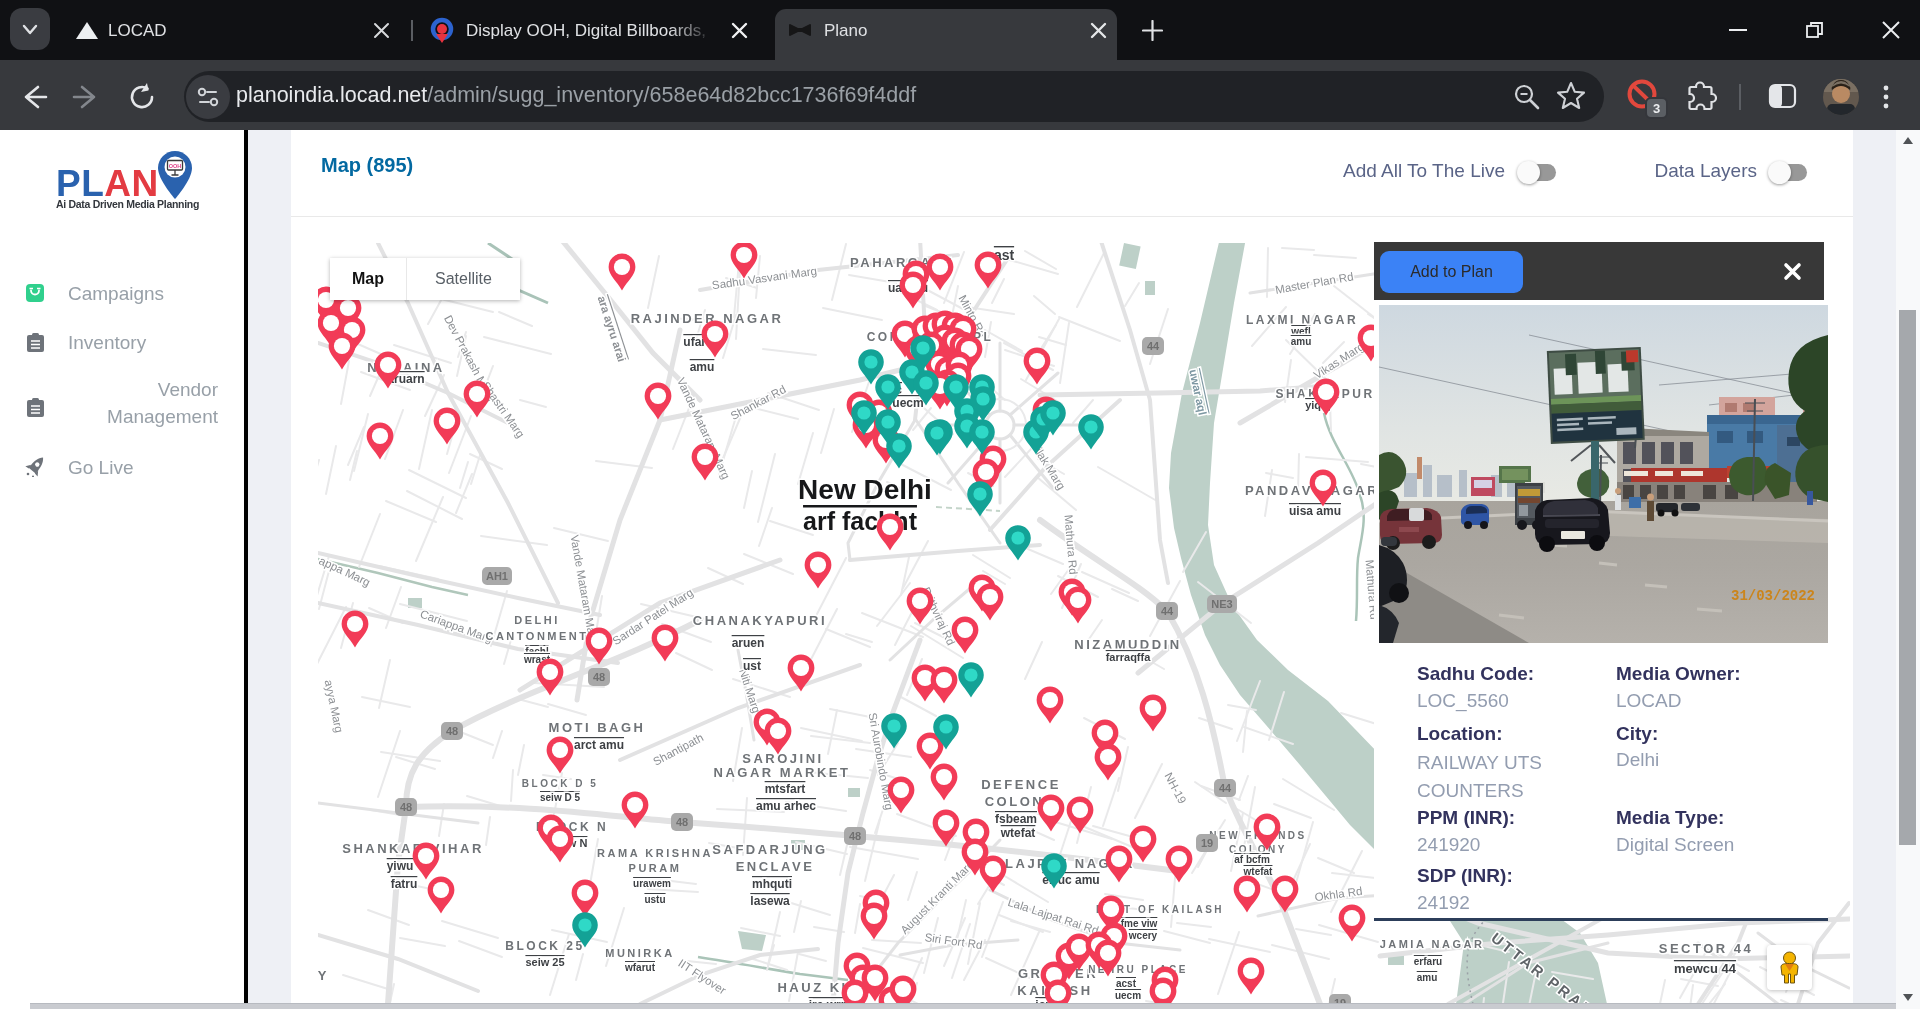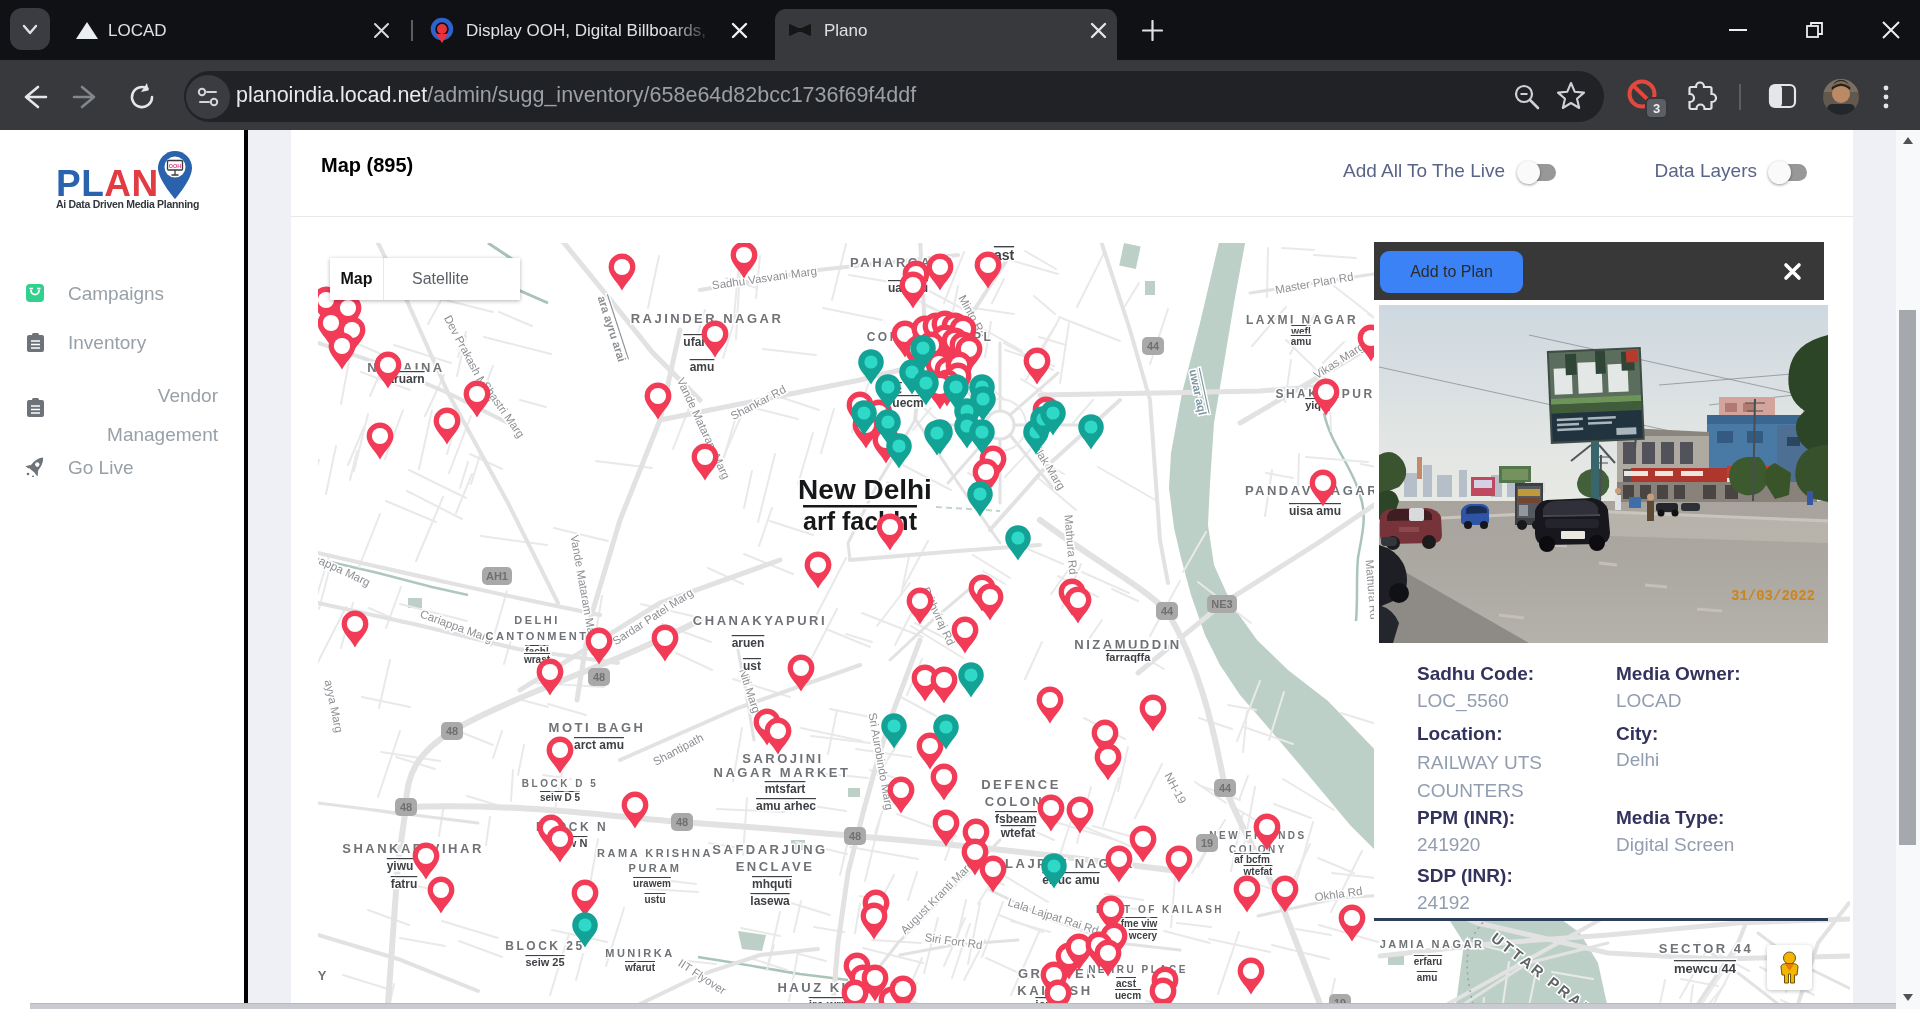--- a/index.html
+++ b/index.html
@@ -24,21 +24,21 @@
 #hsb{position:absolute;left:30px;top:1003px;width:1866px;height:6px;background:#c9cbd0;border-top:1px solid #b7bac0;}
 
 #popup{position:absolute;left:1374px;top:242px;width:454px;height:679px;background:#fff;border-bottom:3px solid #2c3e5a;}
 #pophead{position:absolute;left:0;top:0;width:450px;height:58px;background:#383838;}
 #addbtn{position:absolute;left:6px;top:9px;width:143px;height:42px;background:#3b82f6;border-radius:9px;
   font-size:16px;color:#2b2b2b;text-align:center;line-height:42px;}
 .plabel{font-size:19px;font-weight:bold;color:#32325d;}
 .pval{font-size:19px;color:#939db0;}
 
 #mapsat{position:absolute;left:12px;top:15px;width:190px;height:42px;background:#fff;box-shadow:0 1px 4px rgba(0,0,0,.3);display:flex;}
-#mapsat div:first-child{width:54px;} #mapsat div:last-child{width:113px;} #mapsat div{text-align:center;line-height:42px;font-size:16px;}
+#mapsat div:first-child{width:77px;} #mapsat div:last-child{width:113px;} #mapsat div{text-align:center;line-height:42px;font-size:16px;}
 #pegman{position:absolute;left:1449px;top:702px;width:45px;height:45px;background:#fff;border-radius:4px;box-shadow:0 1px 4px rgba(0,0,0,.25);}
 </style></head><body>
 
 <div id="tabbar">
  <div class="abs" style="left:10px;top:8px;width:40px;height:42px;background:#3a3c41;border-radius:12px;">
   <svg width="40" height="42">
         <path d="M14 18 L20 25 L26 18" stroke="#dfe1e4" stroke-width="2.4" fill="none" stroke-linecap="round" stroke-linejoin="round"></path>
       </svg>
  </div>
 
@@ -174,37 +174,37 @@
    <rect x="0" y="2" width="17" height="17" rx="2" fill="#6e737a"></rect>
    <rect x="5" y="0" width="7" height="4" rx="1.5" fill="#6e737a"></rect>
    <path d="M4 8 L13 8 M4 11.5 L13 11.5 M4 15 L13 15" stroke="#fff" stroke-width="1.5"></path>
  </svg>
  <div class="abs navitem" style="left:68px;top:202px;">Inventory</div>
  <svg class="abs" style="left:27px;top:268px" width="17" height="19">
    <rect x="0" y="2" width="17" height="17" rx="2" fill="#6e737a"></rect>
    <rect x="5" y="0" width="7" height="4" rx="1.5" fill="#6e737a"></rect>
    <path d="M4 8 L13 8 M4 11.5 L13 11.5 M4 15 L13 15" stroke="#fff" stroke-width="1.5"></path>
  </svg>
- <div class="abs navitem" style="left:68px;top:246px;width:150px;line-height:39px;">Vendor Management</div>
+ <div class="abs navitem" style="left:68px;top:246px;width:150px;line-height:27px;">Vendor Management</div>
  <svg class="abs" style="left:25px;top:325px" width="22" height="22">
    <g transform="rotate(40 11 11)">
      <path d="M11 0 C14.5 3.5 15.5 9 15.5 13 L15.5 17 L6.5 17 L6.5 13 C6.5 9 7.5 3.5 11 0 Z" fill="#6e737a"></path>
      <circle cx="11" cy="9" r="2.2" fill="#fff"></circle>
      <path d="M6.5 13 L3 18 L7 17.5 Z M15.5 13 L19 18 L15 17.5 Z" fill="#6e737a"></path>
    </g>
    <circle cx="3" cy="19" r="1.3" fill="#6e737a"></circle>
       <circle cx="8" cy="21.5" r="1" fill="#6e737a"></circle>
  </svg>
  <div class="abs navitem" style="left:68px;top:327px;">Go Live</div>
 </div>
 <div id="gapL"></div>
 <div id="gapR"></div>
 
 <div id="content"></div>
-<div class="abs" style="left:321px;top:154px;font-size:20px;font-weight:bold;color:#000000;">Map (895)</div>
+<div class="abs" style="left:321px;top:154px;font-size:20px;font-weight:bold;color:#0369a1;">Map (895)</div>
 <div class="abs" style="right:415px;top:160px;font-size:19px;color:#5a6487;">Add All To The Live</div>
 <div class="abs" style="left:1518px;top:164px;width:38px;height:17px;background:#989898;border-radius:9px;"></div>
 <div class="abs" style="left:1517px;top:161px;width:23px;height:23px;background:#fafafa;border-radius:12px;box-shadow:0 1px 3px rgba(0,0,0,.4);"></div>
 <div class="abs" style="right:163px;top:160px;font-size:19px;color:#5a6487;">Data Layers</div>
 <div class="abs" style="left:1769px;top:164px;width:38px;height:17px;background:#989898;border-radius:9px;"></div>
 <div class="abs" style="left:1768px;top:161px;width:23px;height:23px;background:#fafafa;border-radius:12px;box-shadow:0 1px 3px rgba(0,0,0,.4);"></div>
 <div id="hdrline"></div>
 <svg class="abs" style="left:318px;top:243px" width="1532" height="761" viewBox="0 0 1532 761">
     <rect width="1532" height="761" fill="#ffffff"></rect>
     <defs>

